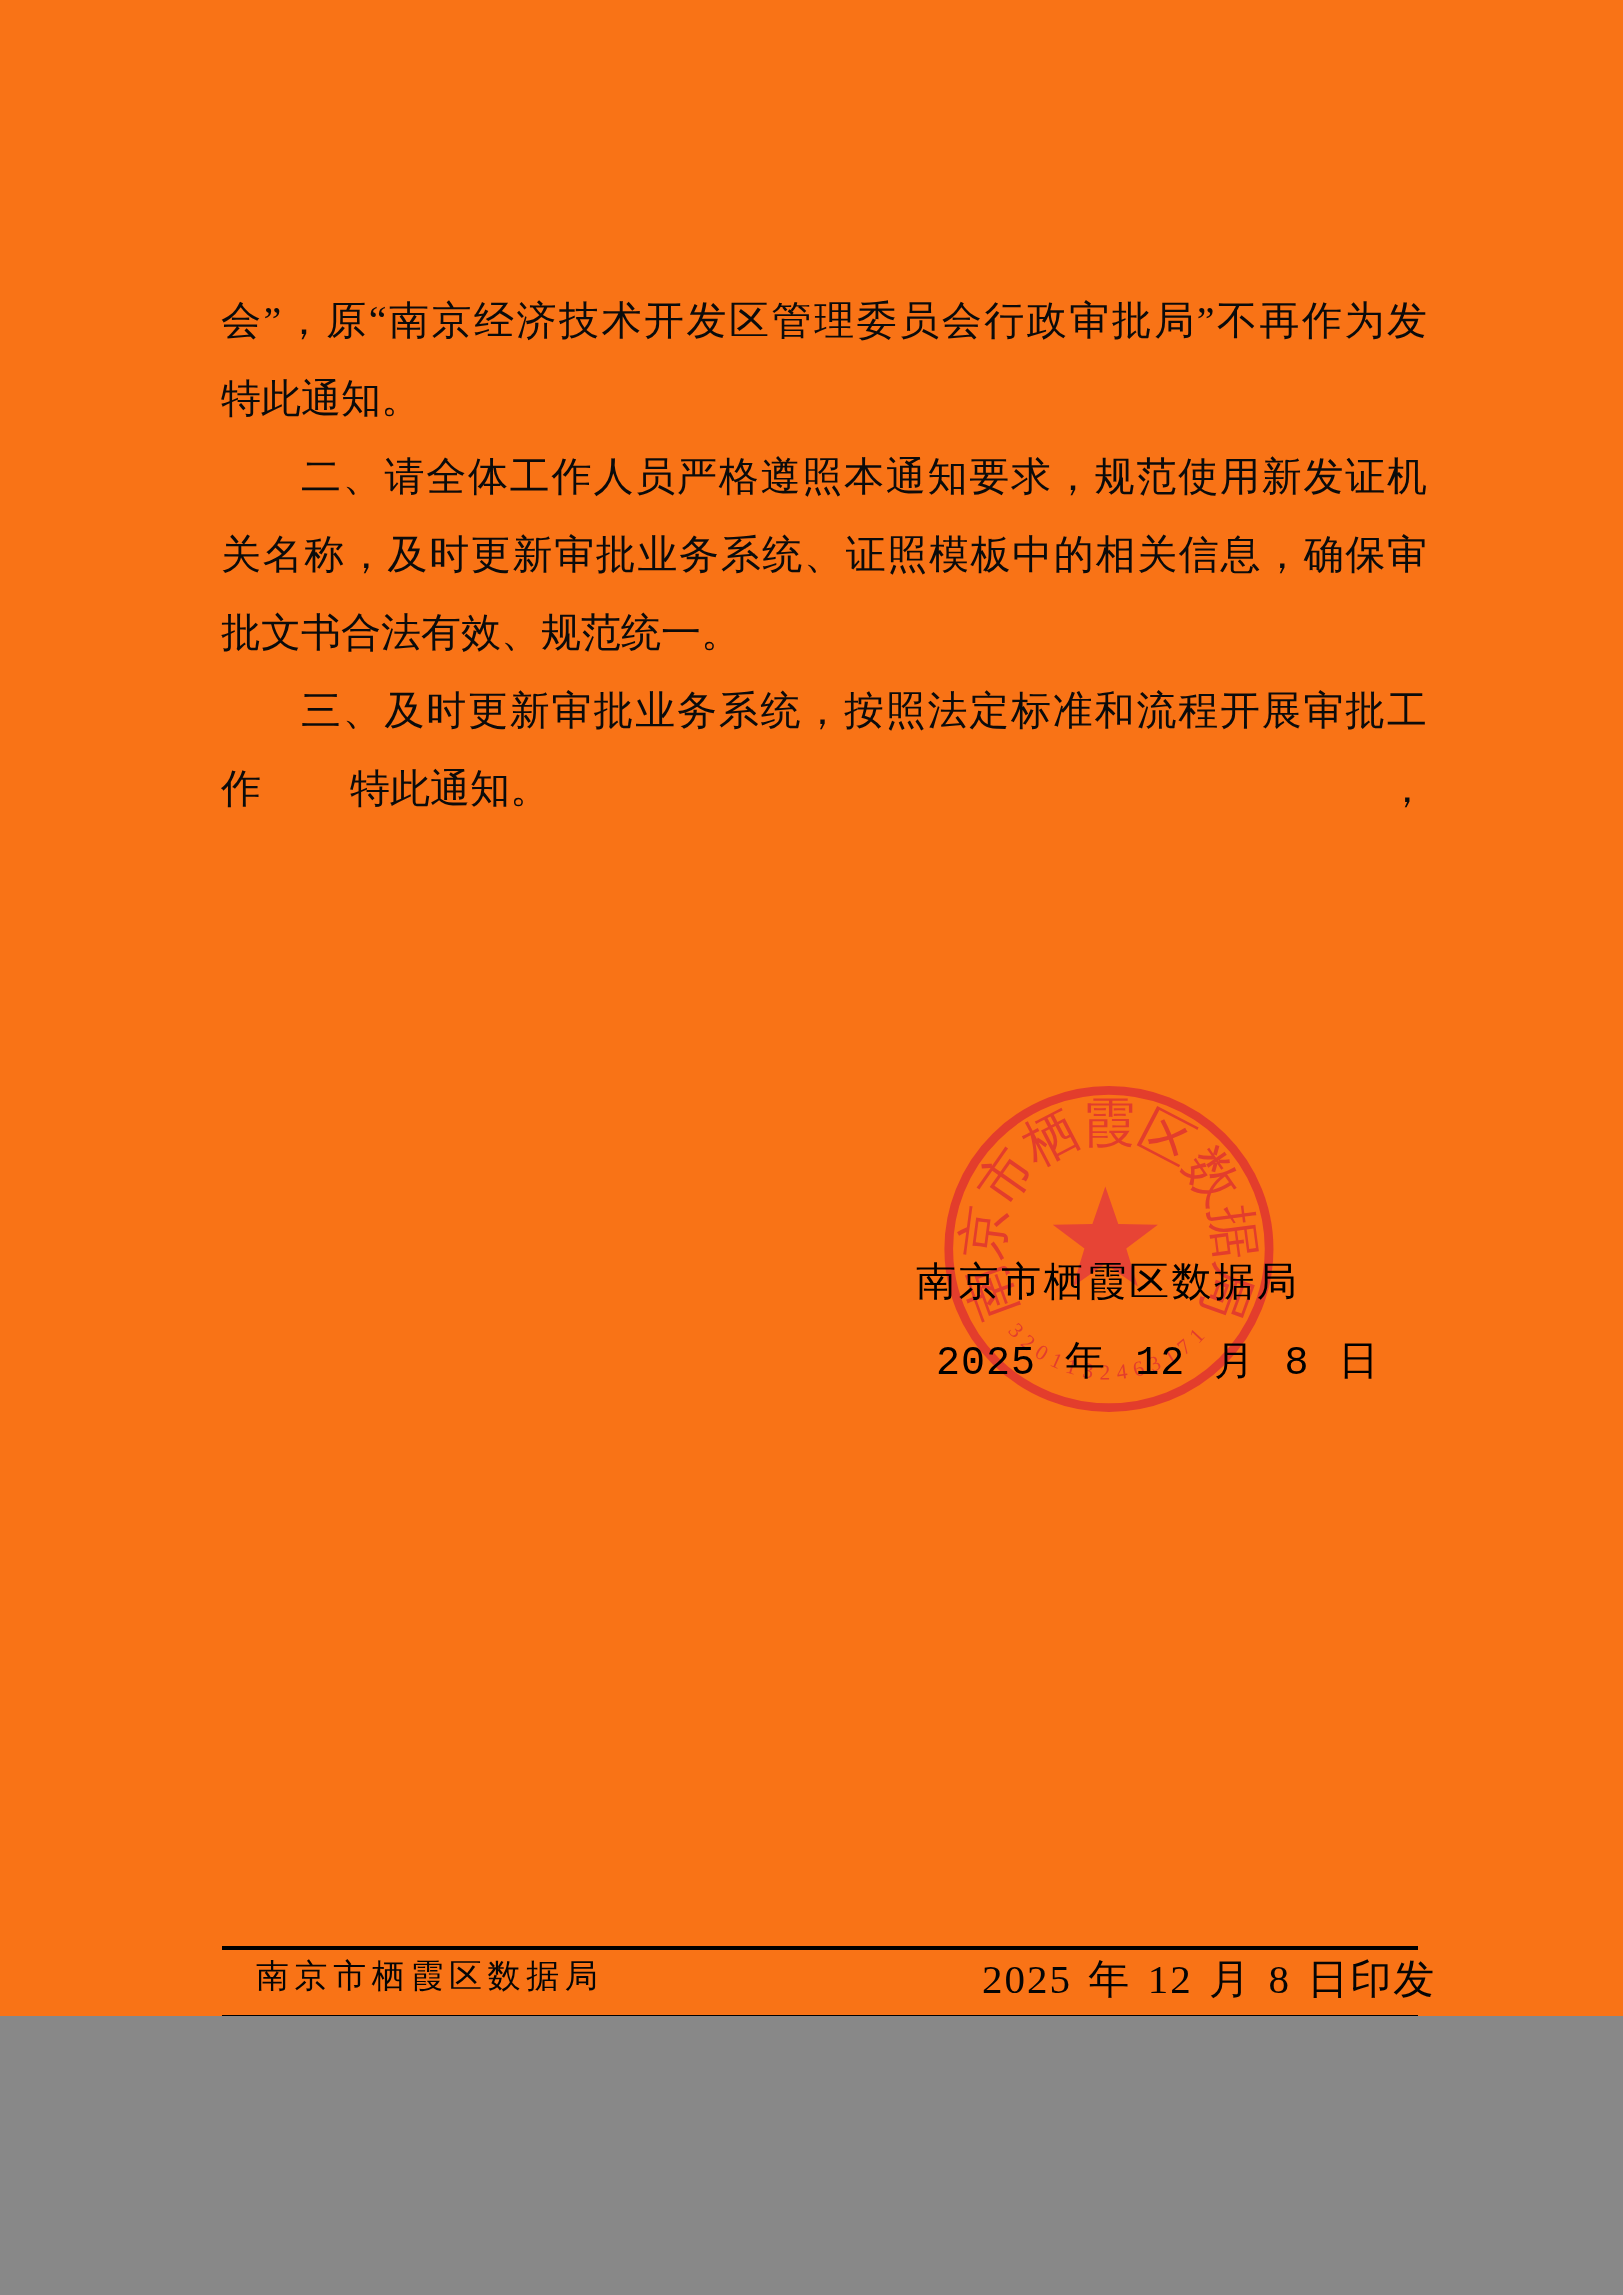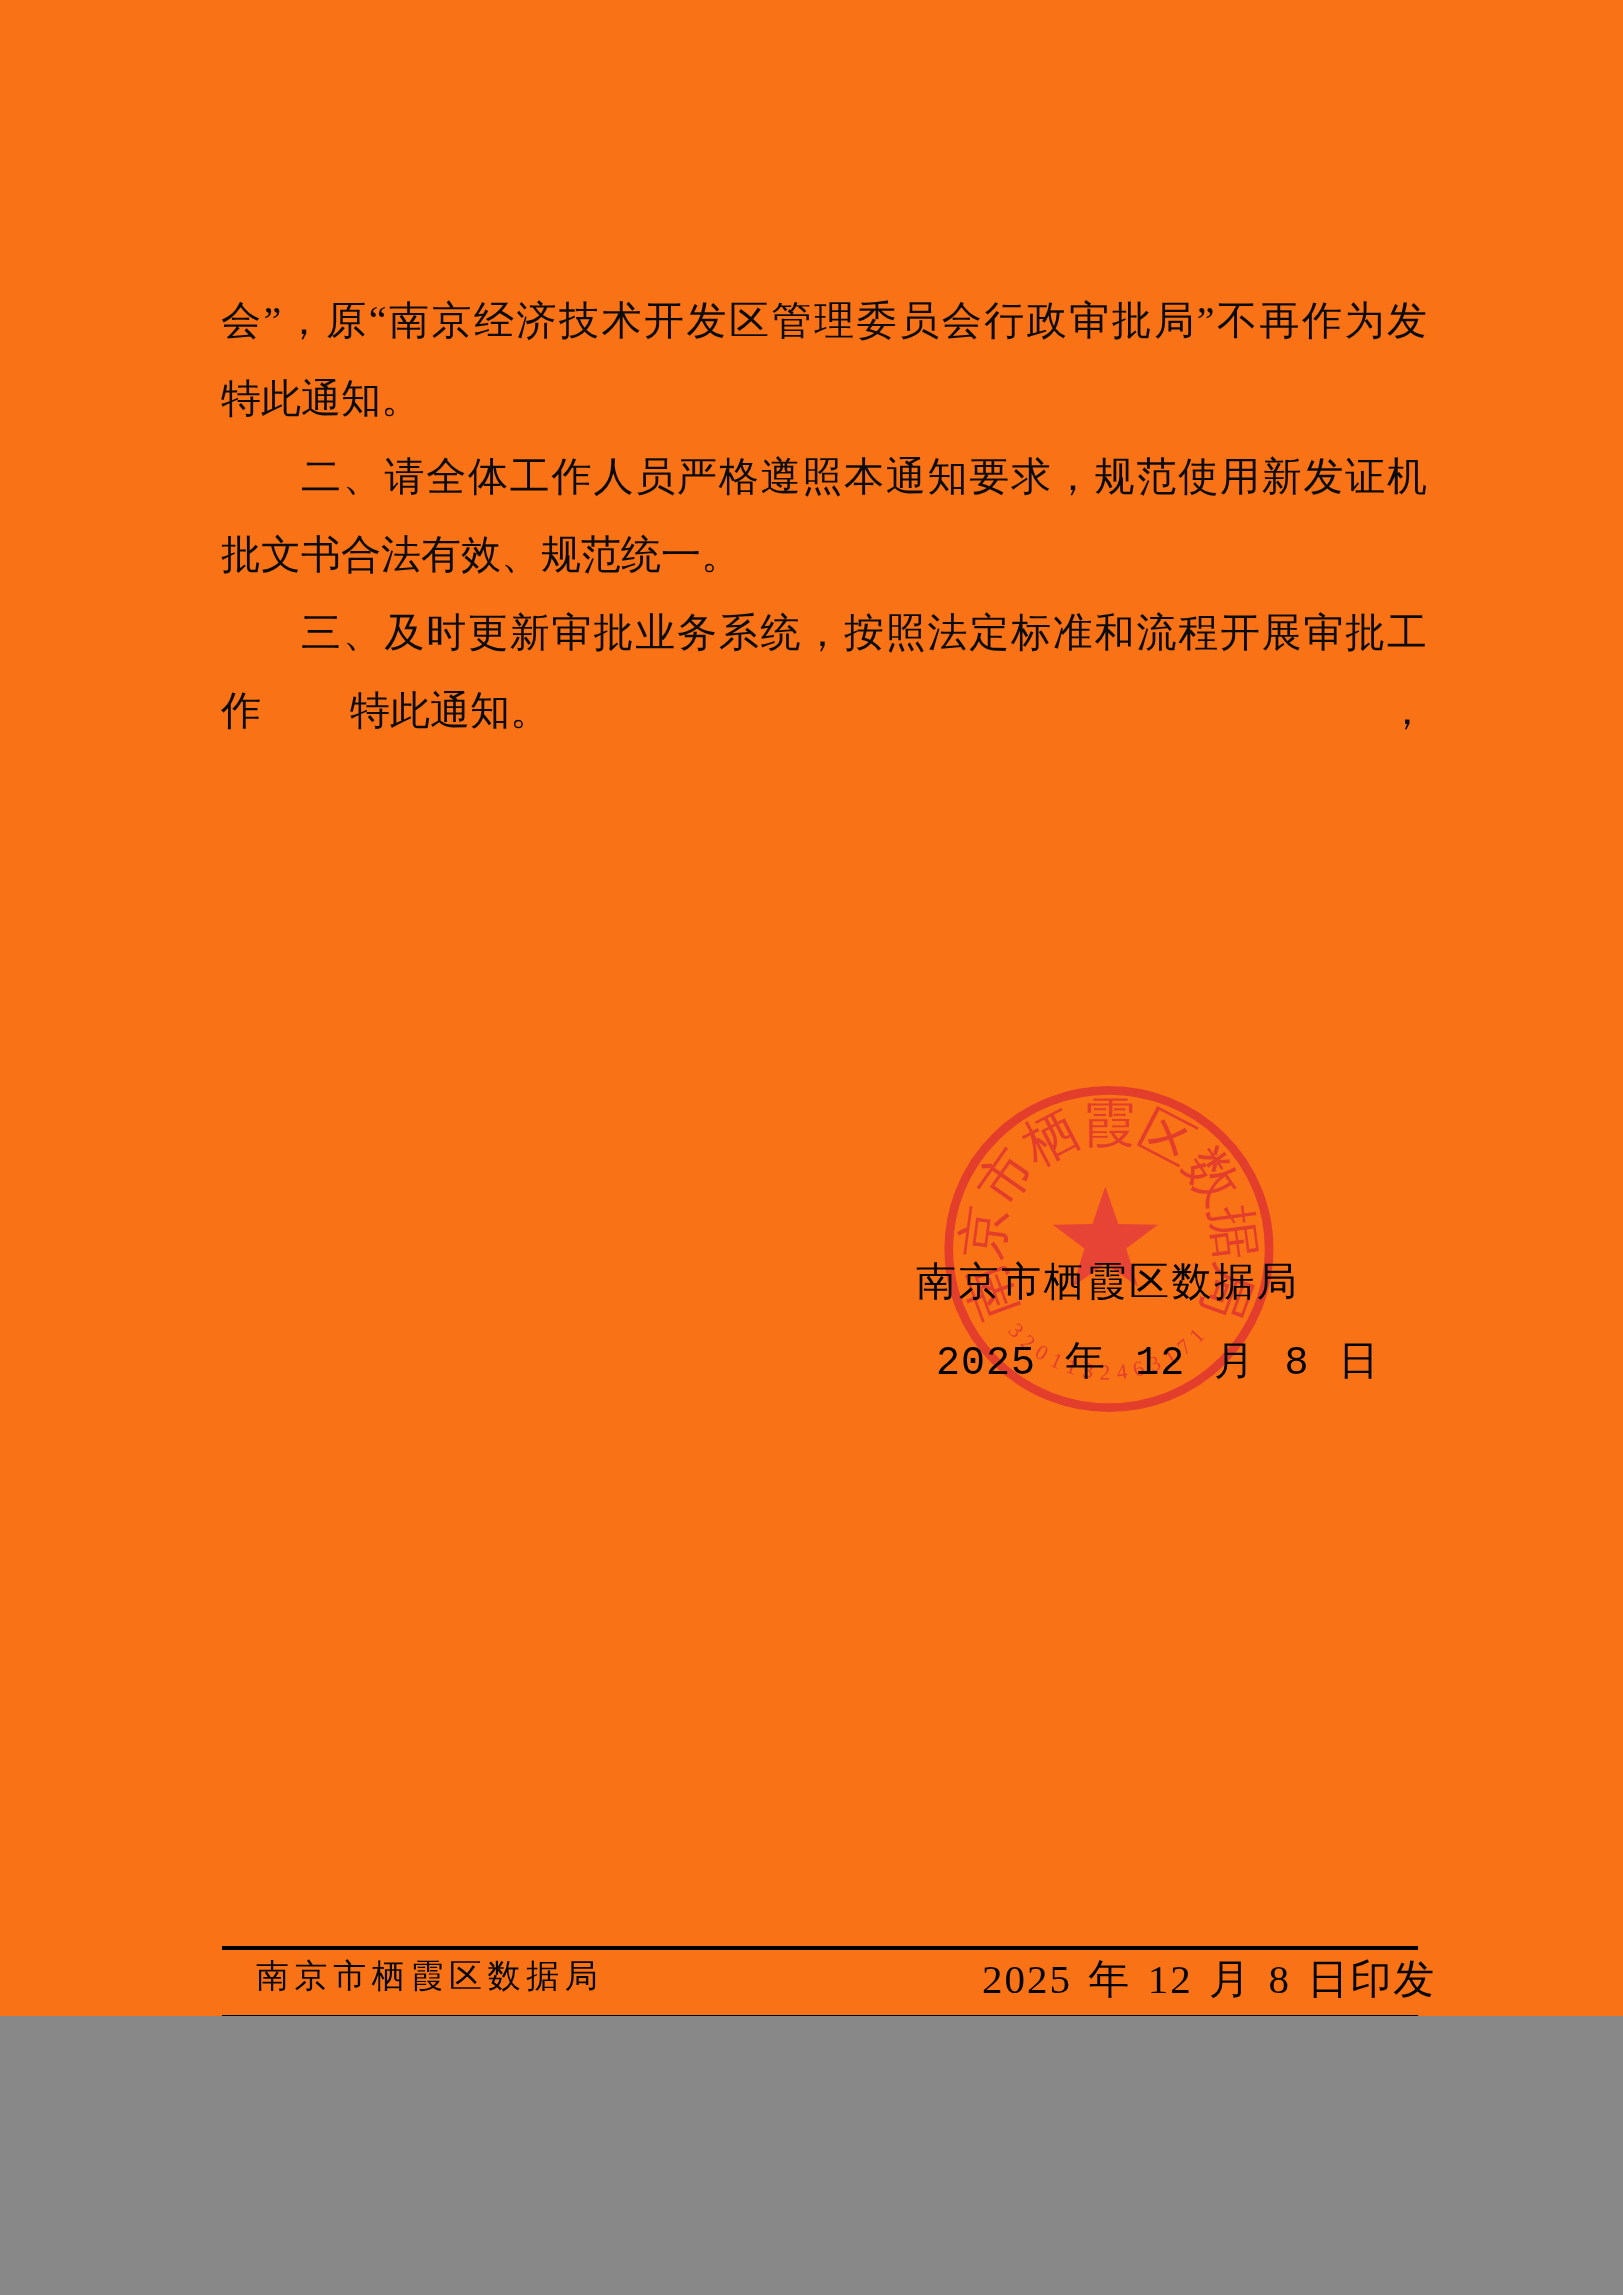--- a/index.html
+++ b/index.html
@@ -116,20 +116,21 @@
 </style>
 </head>
 <body>
 
 <div id="page">
 
   <div class="body-block">
     <div class="ln jl">会”，原“南京经济技术开发区管理委员会行政审批局”不再作为发</div>
     <div class="ln">特此通知。</div>
     <div class="ln jl ind2">二、请全体工作人员严格遵照本通知要求，规范使用新发证机</div>
+    <div class="ln jl">关名称，及时更新审批业务系统、证照模板中的相关信息，确保审</div>
     <div class="ln">批文书合法有效、规范统一。</div>
     <div class="ln jl ind2">三、及时更新审批业务系统，按照法定标准和流程开展审批工作，</div>
     <div class="ln ind3">特此通知。</div>
   </div>
 
   <svg class="seal" viewBox="0 0 680 680">
     <defs>
       <path id="serialArc" d="M 103 446 A 255 255 0 0 0 565 446" fill="none"></path>
     </defs>
     <ellipse cx="334" cy="338" rx="313" ry="310" fill="none" stroke="#e23a2e" stroke-width="17"></ellipse>

